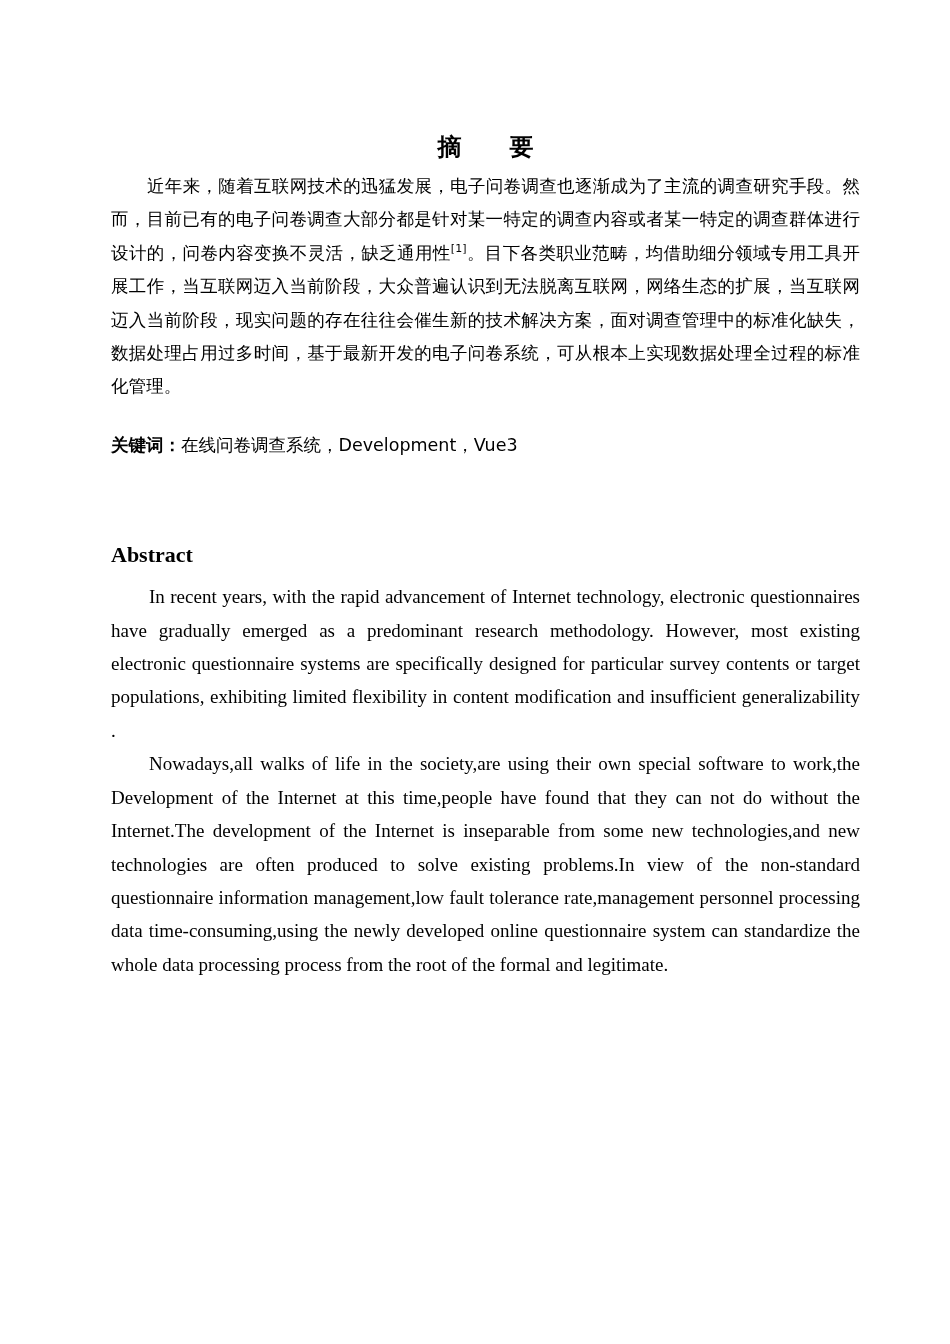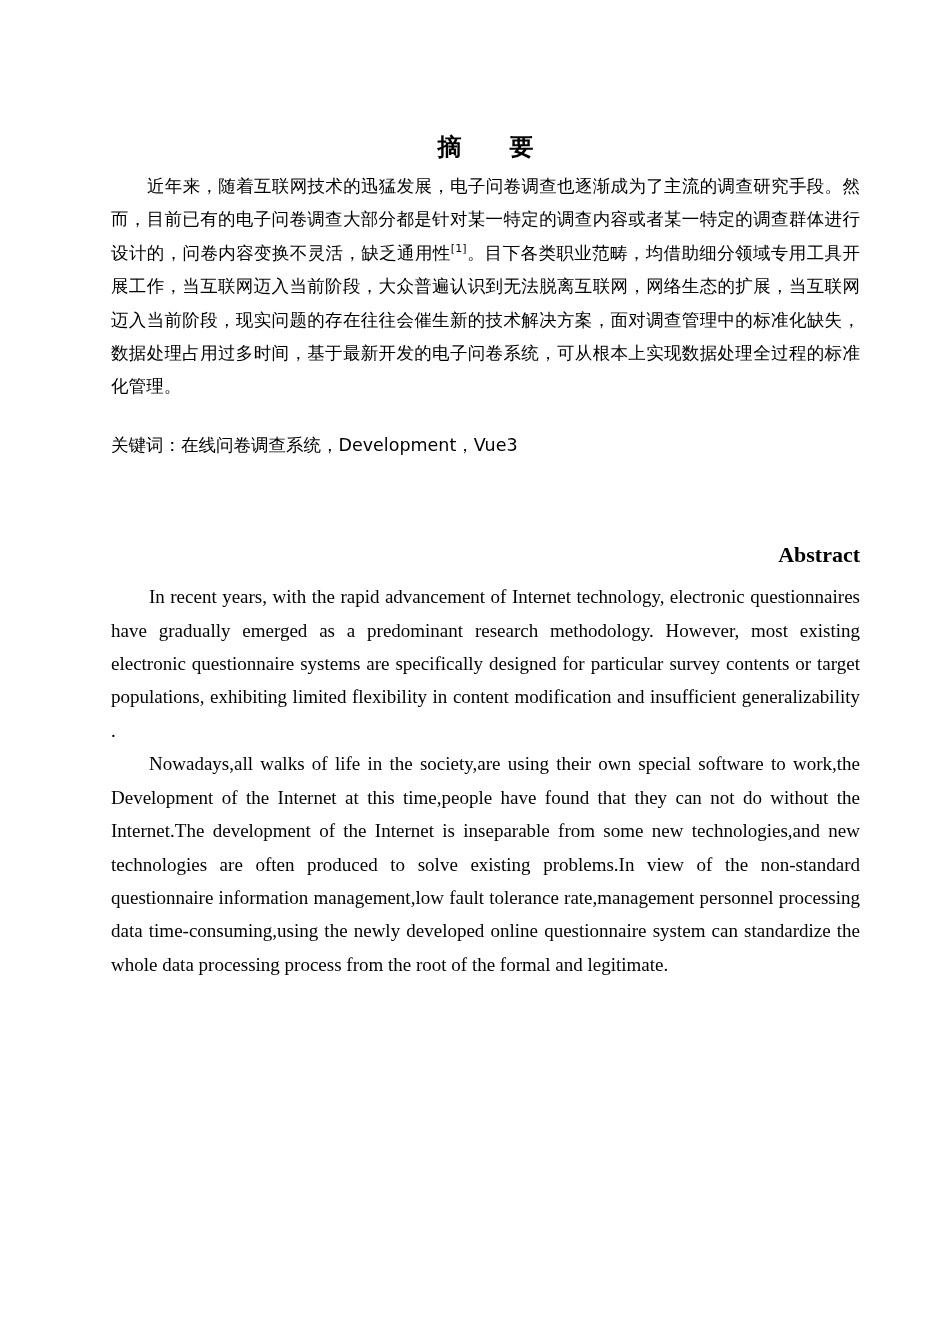--- a/index.html
+++ b/index.html
@@ -70,29 +70,29 @@
   .keywords {
     font-family: "DejaVu Sans", "Liberation Sans", sans-serif;
     font-size: 17.5px;
     line-height: 33.4px;
     margin: 25px 0 0 0;
     text-indent: 0;
     text-align: left;
     word-break: break-all;
   }
   .keywords .kw-label {
-    font-weight: normal;
+    font-weight: bold;
   }
   .keywords .kw-value {
     font-weight: normal;
   }
 
   
   .en-title {
-    text-align: right;
+    text-align: left;
     font-family: "Liberation Serif", "DejaVu Serif", serif;
     font-weight: bold;
     font-size: 22px;
     line-height: 30px;
     margin: 78px 0 10px 0;
   }
 
   .en-para {
     font-family: "Liberation Serif", "DejaVu Serif", serif;
     font-size: 19px;

